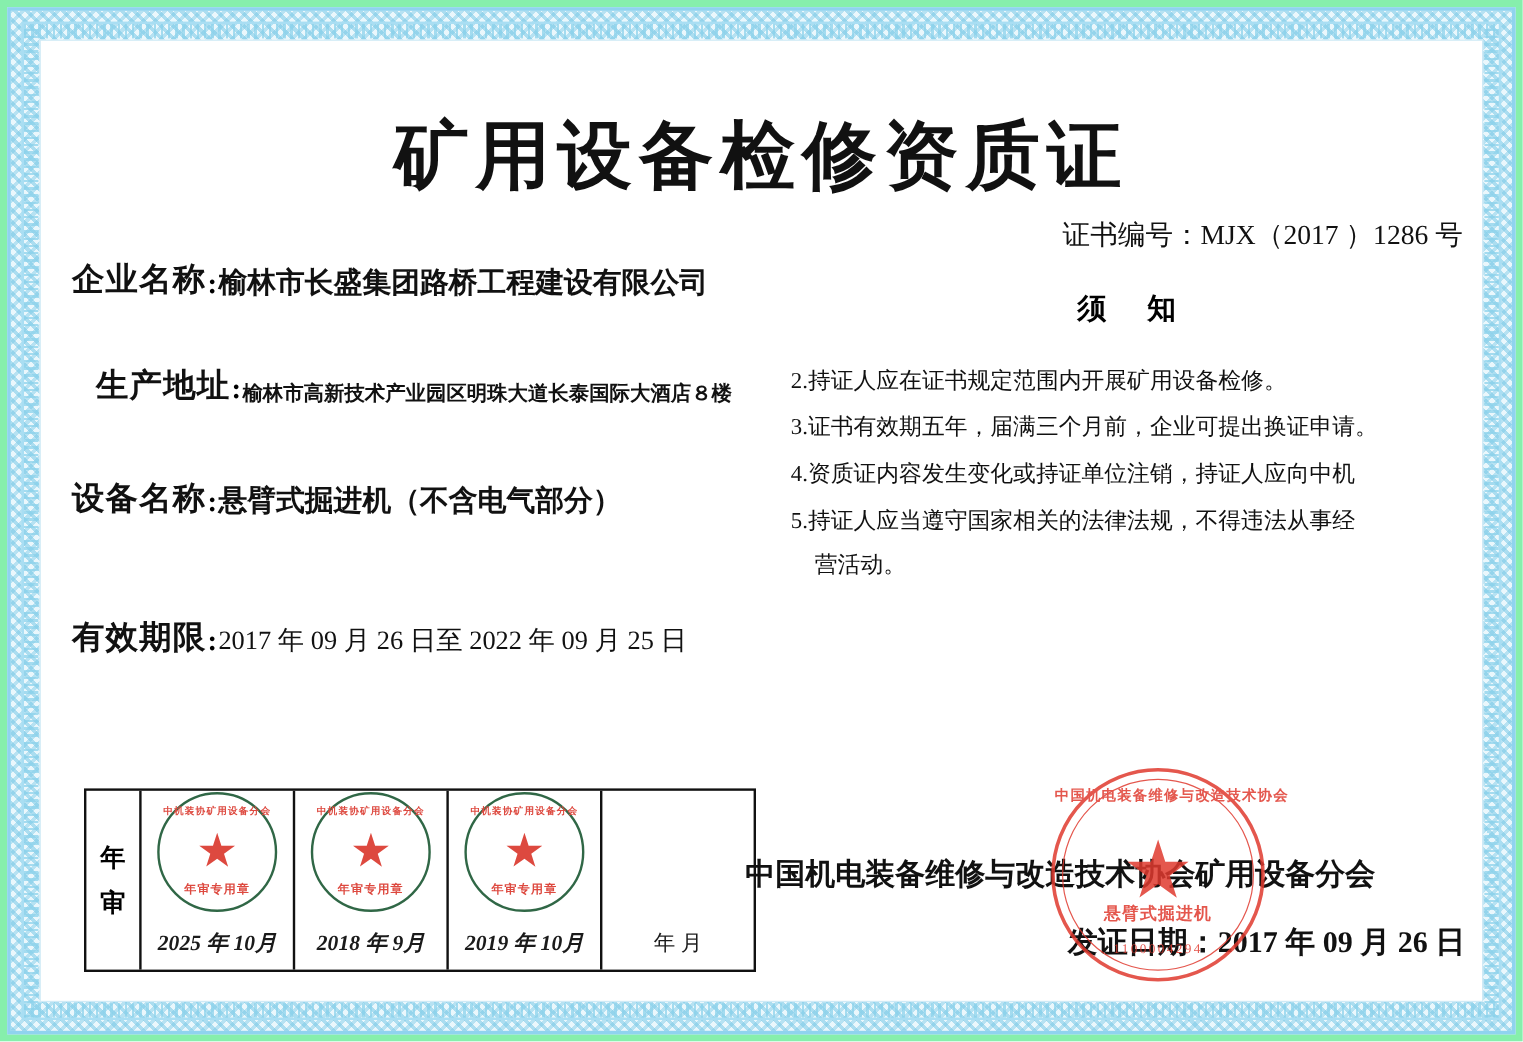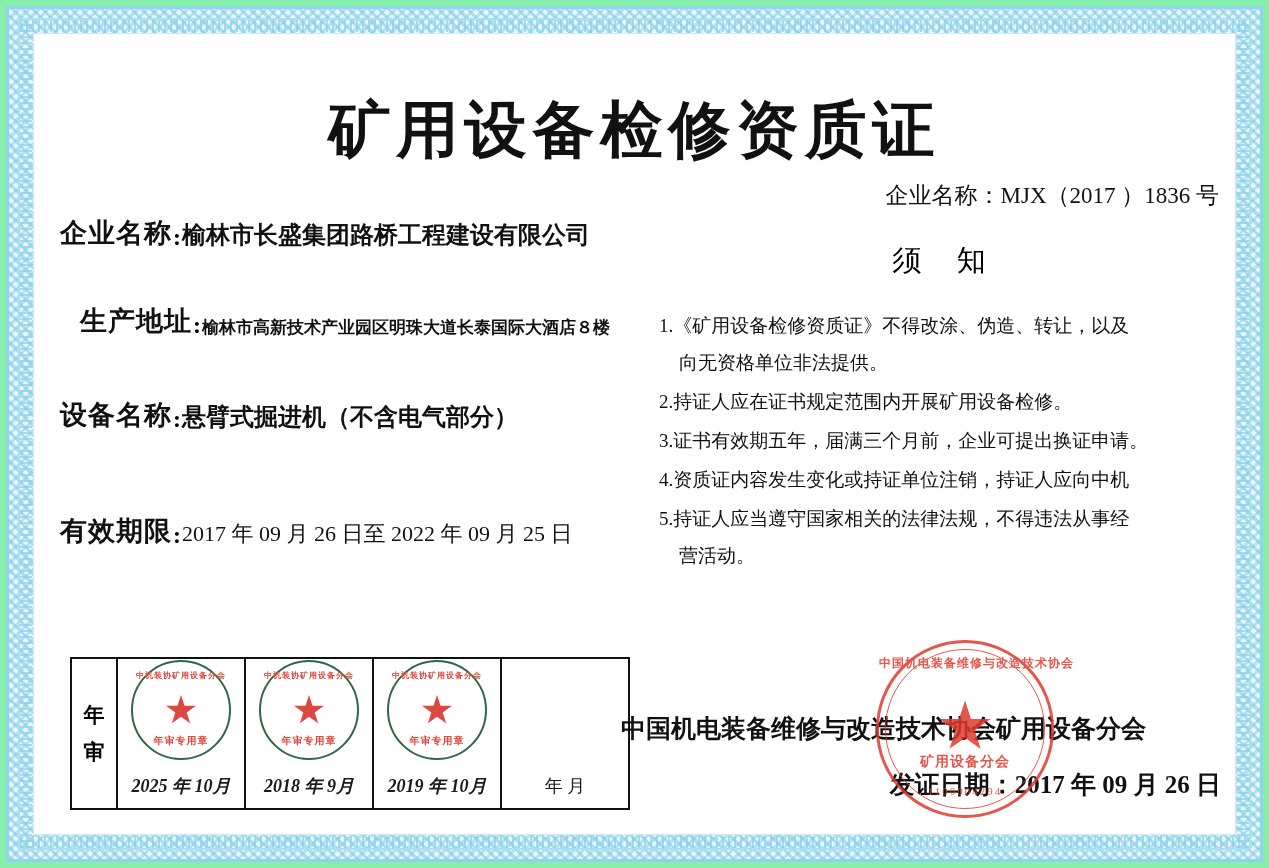--- a/index.html
+++ b/index.html
@@ -233,22 +233,22 @@
   .cert-no {
     text-align: right;
     font-size: 23px;
     color: #111;
     white-space: nowrap;
     margin-bottom: 30px;
     font-family: "Liberation Serif", serif;
   }
   .notice-title {
     text-align: center;
-    font-size: 29px;
-    font-weight: normal;
+    font-size: 24px;
+    font-weight: bold;
     letter-spacing: 14px;
     margin-bottom: 26px;
     padding-left: 14px;
   }
   .notice-list {
     font-size: 19px;
     line-height: 1.95;
     color: #111;
   }
   .notice-item {
@@ -422,31 +422,27 @@
       </div>
 
       <div class="annual-cell">
         <div class="date-line">年  月</div>
       </div>
     </div>
 
     <div class="right-col">
 
       <div class="cert-no">
-        <span>企业名称：</span><span>MJX（2017 ）1836  号</span>
+        <span>证书编号：</span><span>MJX（2017 ）1286  号</span>
       </div>
 
       <div class="notice-title">须  知</div>
 
       <div class="notice-list">
 
-        <div class="notice-item">
-          <span>1.</span><span>《矿用设备检修资质证》不得改涂、伪造、转让，以及</span>
-          <span class="cont">向无资格单位非法提供。</span>
-        </div>
 
         <div class="notice-item">
           <span>2.</span><span>持证人应在证书规定范围内开展矿用设备检修。</span>
         </div>
 
         <div class="notice-item">
           <span>3.</span><span>证书有效期五年，届满三个月前，企业可提出换证申请。</span>
         </div>
 
         <div class="notice-item">
@@ -464,18 +460,18 @@
     <div class="issuer">中国机电装备维修与改造技术协会矿用设备分会</div>
 
     <div class="issue-date">
       <span>发证日期：</span><span>2017 年 09 月 26 日</span>
     </div>
 
     <div class="official-seal">
       <div class="ring"></div>
       <div class="seal-arc-top">中国机电装备维修与改造技术协会</div>
       <div class="seal-star">★</div>
-      <div class="seal-mid">矿用设备分会</div>
+      <div class="seal-mid">悬臂式掘进机</div>
       <div class="seal-code">1100004294</div>
     </div>
 
   </div>
 </div>
 
 </body></html>

